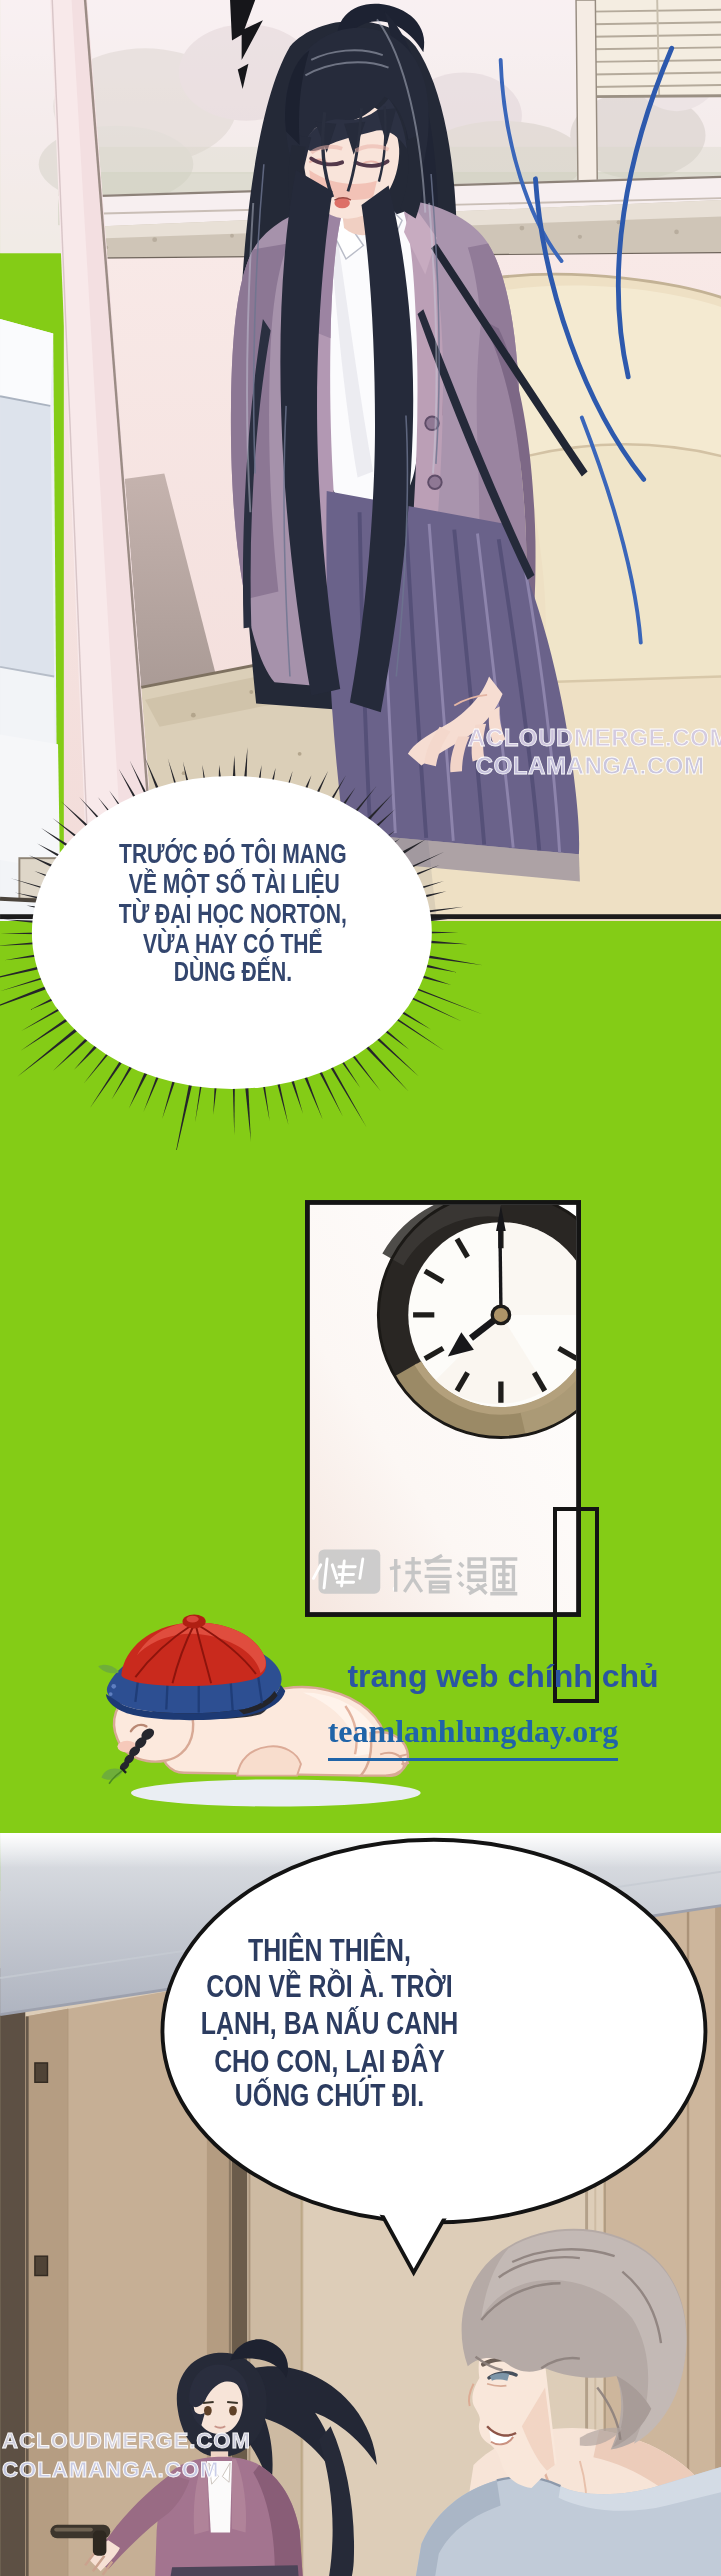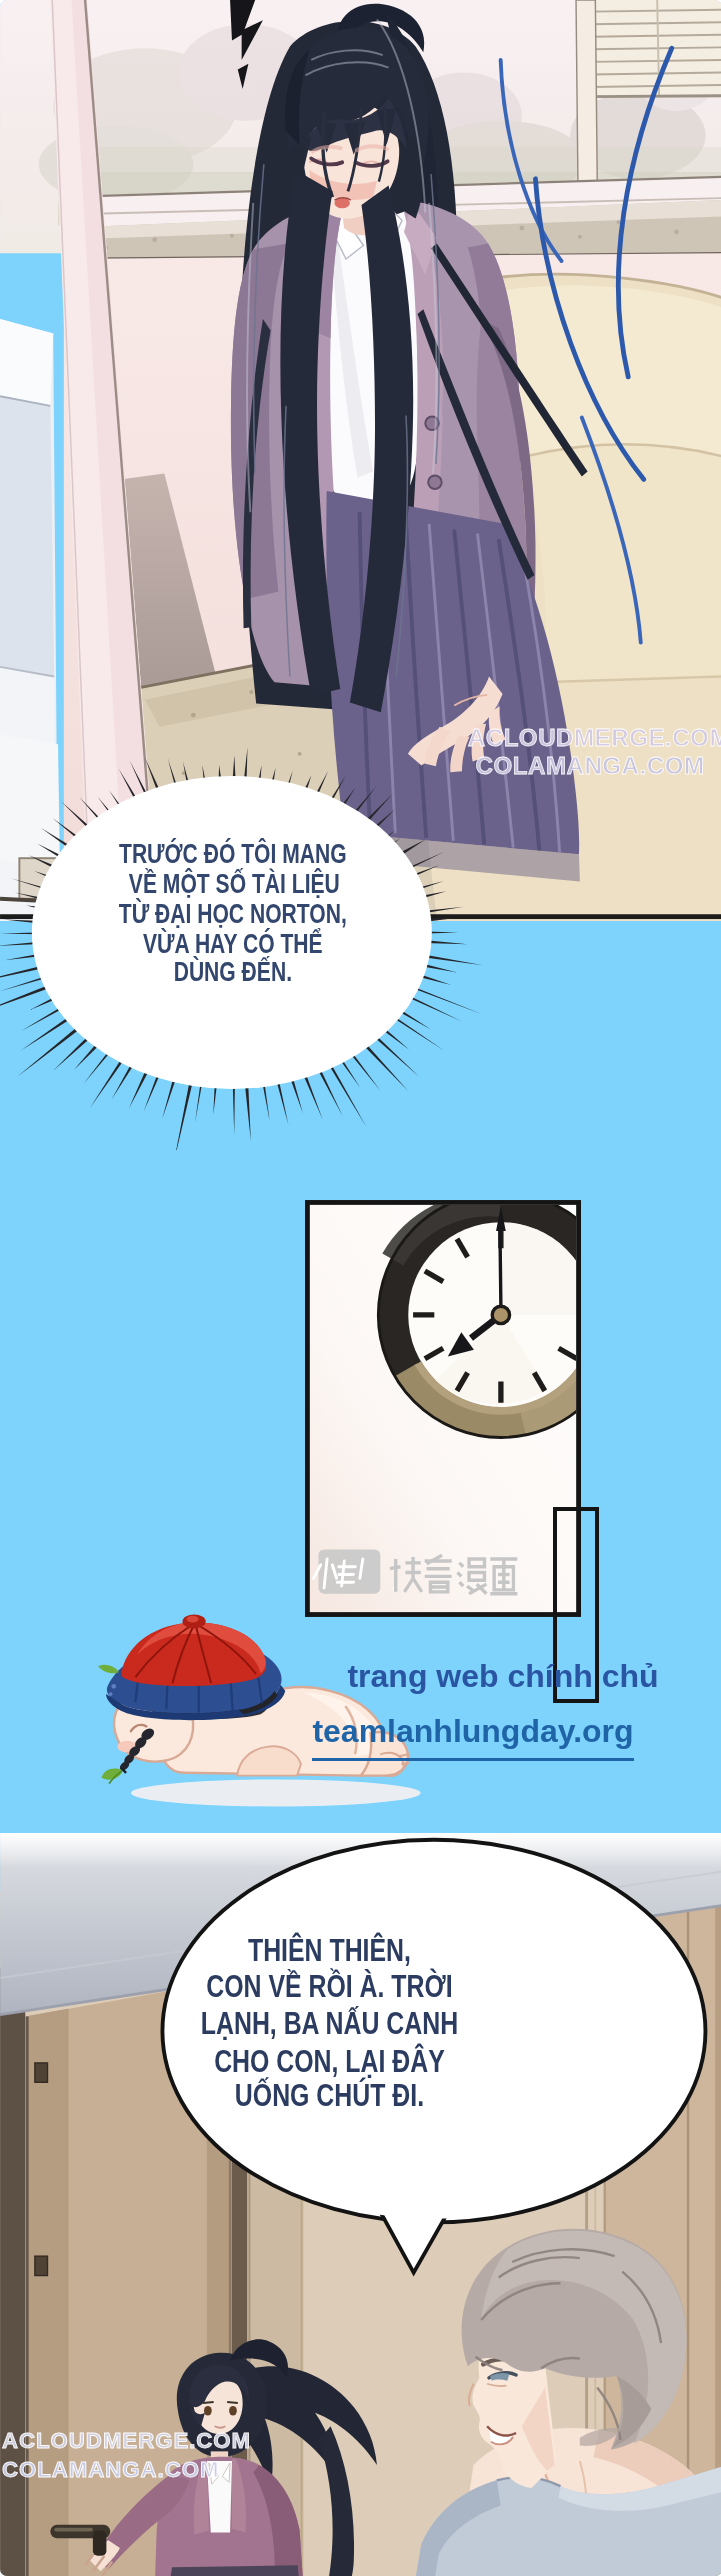--- a/index.html
+++ b/index.html
@@ -1,16 +1,16 @@
 <!DOCTYPE html>
 <html><head>
 <meta charset="utf-8">
 <style>
 html,body{margin:0;padding:0;background:#fff;font-family:"Liberation Sans",sans-serif;}
-#page{position:relative;width:722px;height:2576px;overflow:hidden;background:#7dd3fc;border-radius:7px;}
+#page{position:relative;width:722px;height:2576px;overflow:hidden;background:#84cc16;}
 .abs{position:absolute;}
 </style>
 </head>
 <body>
 <div id="page">
 
 <svg class="abs" style="left:0;top:0" width="722" height="921" viewBox="0 0 747 953">
   <defs>
     <linearGradient id="hazegrad" x1="0" y1="0" x2="0" y2="1">
       <stop offset="0" stop-color="#f9f1f3"></stop>
@@ -512,21 +512,21 @@
 
   <circle cx="24" cy="112" r="3" fill="#5f7fc0"></circle>
   <circle cx="20" cy="122" r="2.5" fill="#5f7fc0"></circle>
 
   <path d="M30,92 C22,84 12,82 4,86 C10,94 22,97 30,94 Z" fill="#6fae3a"></path>
   </g>
 </svg>
 
 <div class="abs" style="left:213px;top:1658px;width:580px;text-align:center;font-weight:bold;font-size:32px;color:#2a55a2;">trang web chính chủ</div>
 
-<div class="abs" style="left:183px;top:1713px;width:580px;text-align:center;font-weight:bold;font-size:32px;color:#2064a8;"><span style="border-bottom:3.9px solid #2064a8;padding-bottom:8.7px;">teamlanhlungday.org</span></div>
+<div class="abs" style="left:183px;top:1713px;width:580px;text-align:center;font-weight:bold;font-size:32px;color:#2064a8;"><span style="border-bottom:3.9px solid #2064a8;padding-bottom:8.7px;font-family:Liberation Serif, serif;">teamlanhlungday.org</span></div>
 
 <svg class="abs" style="left:0;top:1833px" width="722" height="743" viewBox="0 0 747 769">
   <defs>
     <linearGradient id="ceilgrad" x1="0" y1="0" x2="0" y2="1">
       <stop offset="0" stop-color="#dfe2e6"></stop>
       <stop offset="0.5" stop-color="#c6cad2"></stop>
       <stop offset="1" stop-color="#afb4c0"></stop>
     </linearGradient>
     <linearGradient id="fadein" x1="0" y1="0" x2="0" y2="1">
       <stop offset="0" stop-color="#ffffff"></stop>

